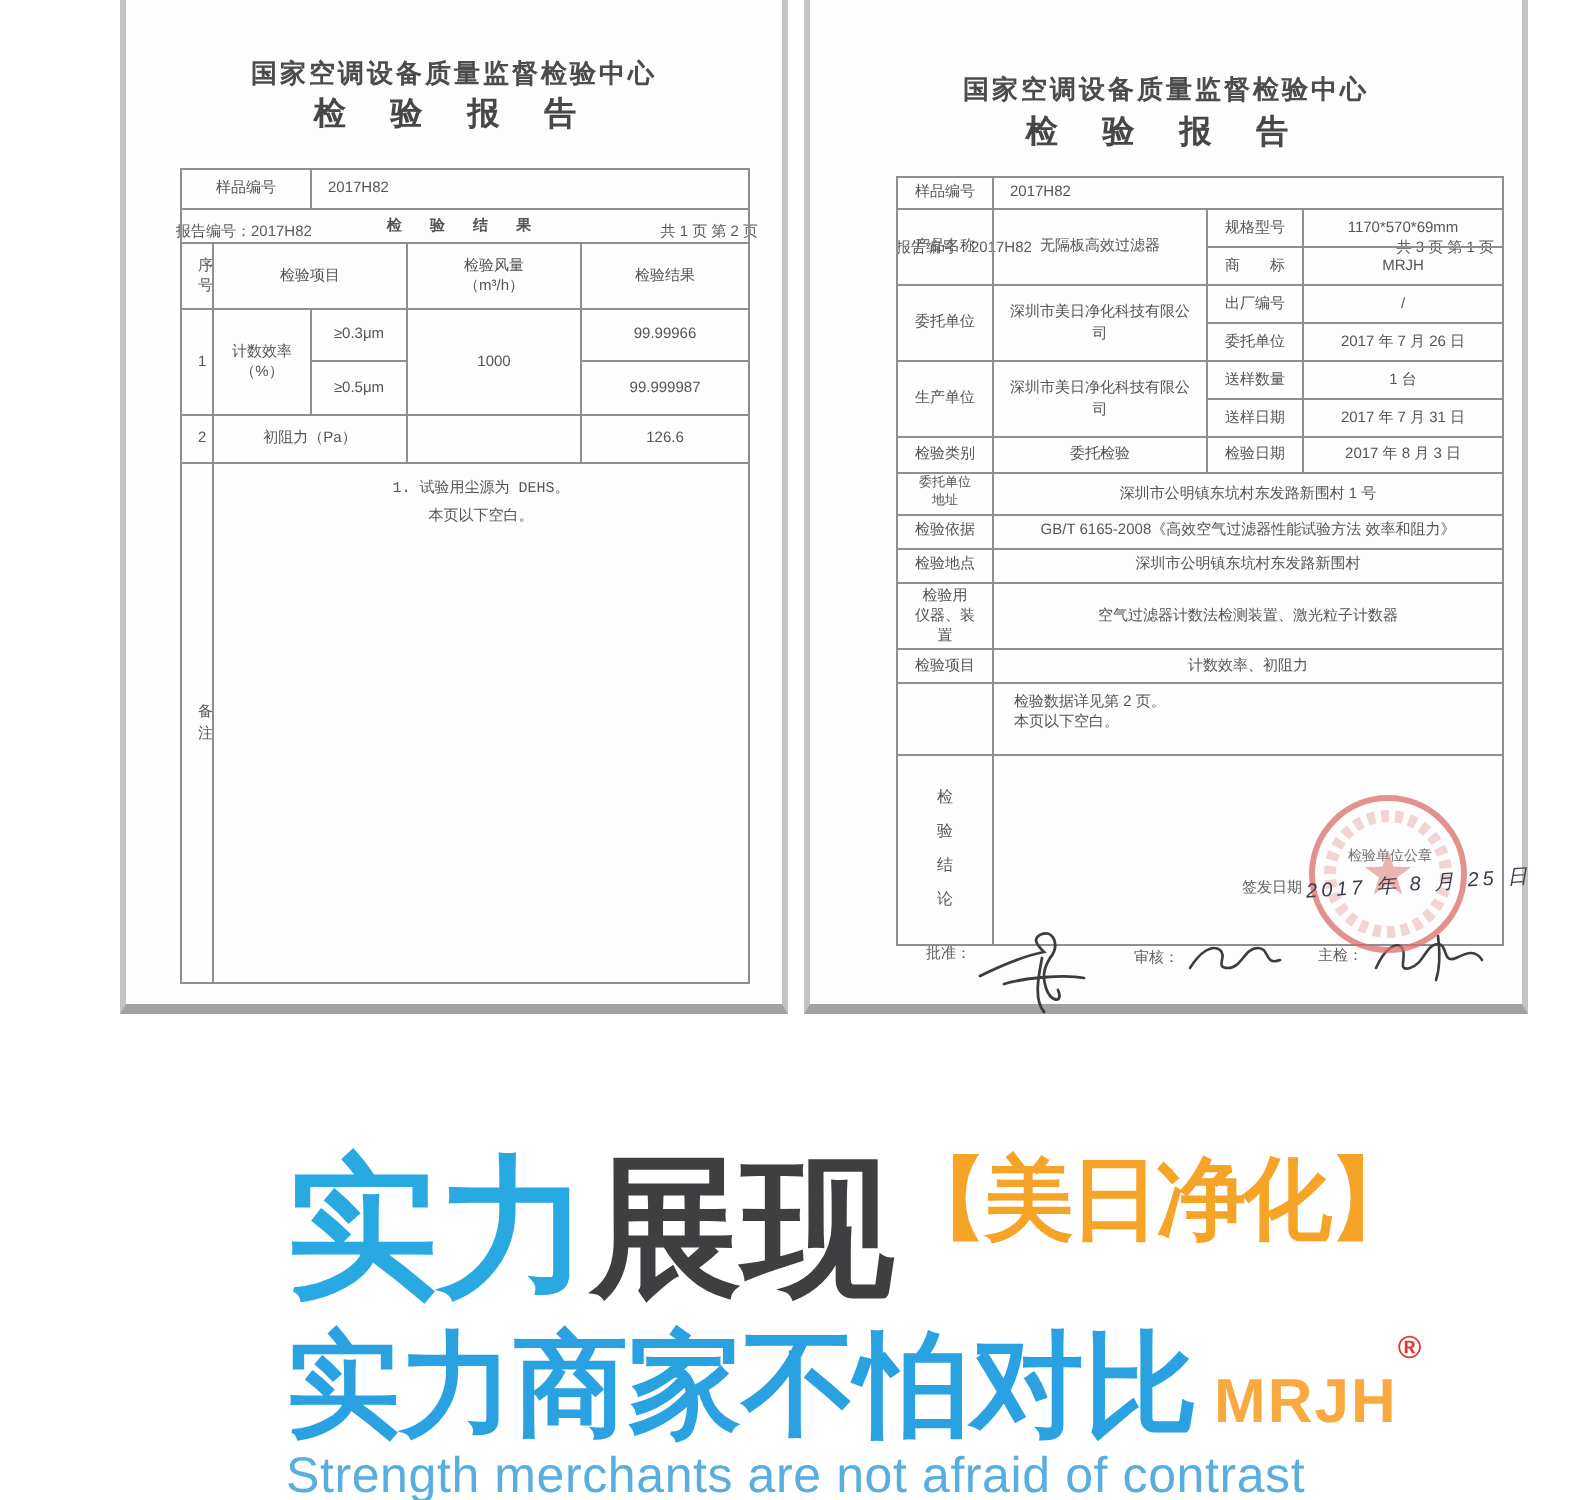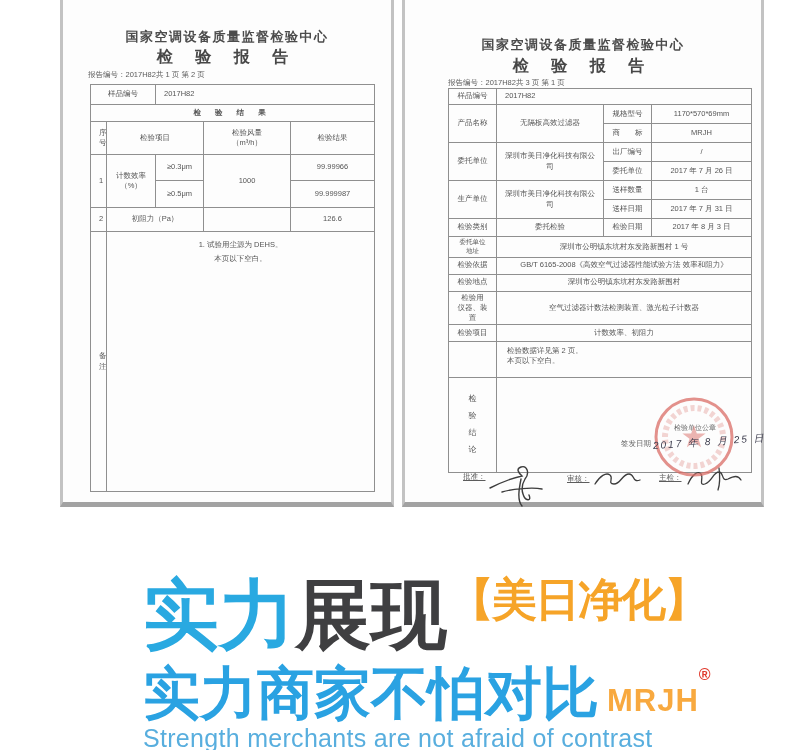--- a/index.html
+++ b/index.html
@@ -6,49 +6,49 @@
   #stage{position:relative;width:790px;height:750px;background:#ffffff;overflow:hidden;
          font-family:"Liberation Sans",sans-serif;}
   .paper{position:absolute;top:0;background:#fdfdfd;box-sizing:border-box;
          border:3px solid #c3c3c3;border-top:none;border-bottom:5px solid #a2a2a2;}
   #paper-left{left:60px;width:334px;height:507px;}
   #paper-right{left:402px;width:362px;height:507px;}
   .org{position:absolute;left:0;width:100%;text-align:center;font-weight:bold;
        font-size:13px;letter-spacing:1.5px;color:#4c4c4c;}
   .rtitle{position:absolute;left:0;width:100%;text-align:center;font-weight:bold;
        font-size:16px;letter-spacing:9px;color:#474747;}
-  .meta{position:absolute;display:flex;
-       font-size:7.5px;color:#5a5a5a;}
+  .meta{position:absolute;display:flex;justify-content:space-between;
+       font-size:7.5px;color:#5a5a5a;margin-top:41px;}
   #paper-left .org{top:28px;}
   #paper-left .rtitle{top:47px;}
   #paper-left .meta{top:70px;left:25px;right:12px;}
   #paper-right .org{top:36px;}
   #paper-right .rtitle{top:56px;}
   #paper-right .meta{top:78px;left:43px;right:14px;}
   table.form{position:absolute;border-collapse:collapse;table-layout:fixed;}
   .form td{border:1px solid #8f8f8f;font-size:7.5px;color:#555555;text-align:center;
        vertical-align:middle;padding:1px 8px;overflow:hidden;line-height:1.35;}
   #ltable{left:27px;top:84px;width:284px;}
   #rtable{left:43px;top:88px;width:303px;}
   .tl{text-align:left !important;padding-left:8px !important;}
   .section-title{font-weight:bold;letter-spacing:6px;font-size:8.5px;color:#4d4d4d;}
-  .remarks-cell{vertical-align:top !important;text-align:right;padding:8px 10px !important;}
+  .remarks-cell{vertical-align:top !important;text-align:right;padding:8px 10px !important;font-family:Liberation Mono, monospace;}
   .remarks-cell div{margin-bottom:4px;}
   .vstack{width:10px;margin:0 auto;word-break:break-all;line-height:2.1;font-size:8px;color:#585858;}
   .notes-cell{vertical-align:top !important;text-align:left !important;padding:4px 10px !important;margin-top:32px;}
   .conc-cell{position:relative;}
   .stamp{position:absolute;left:247px;top:395px;z-index:3;}
   .stamp-label{position:absolute;left:257px;top:423px;width:66px;text-align:center;
        font-size:7px;color:#6d6d6d;z-index:2;}
   .issue-line{position:absolute;left:216px;top:436px;z-index:4;font-size:7.5px;color:#636363;
        white-space:nowrap;}
   .hand{display:inline-block;font-size:10px;color:#3c3c4d;transform:rotate(-4deg) translateY(-1px);
        font-style:italic;letter-spacing:2px;}
   .signs{position:absolute;left:0;top:462px;width:100%;height:40px;font-size:7.5px;color:#5c5c5c;}
-  .sig{position:absolute;display:flex;align-items:flex-start;gap:2px;text-decoration:underline;}
+  .sig{position:absolute;display:flex;align-items:flex-start;gap:2px;}
   .sig svg{margin-top:-8px;}
   
   #banner{position:absolute;left:143px;top:577px;}
   .b1{display:flex;align-items:flex-start;height:84px;line-height:1;}
   .b1-blue{font-size:76px;font-weight:bold;color:#29a9e1;}
   .b1-dark{font-size:76px;font-weight:bold;color:#3f3f41;}
   .b1-bracket{font-size:45px;font-weight:bold;color:#f6a428;margin-left:2px;letter-spacing:-2px;}
   .b2{display:flex;align-items:flex-end;margin-top:3px;height:58px;}
   .b2-text{font-size:57px;line-height:1;color:#2aa2e2;font-weight:600;}
   .b2-brand{font-size:31px;font-weight:bold;color:#f8a93f;margin-left:8px;padding-bottom:3px;letter-spacing:1px;}

